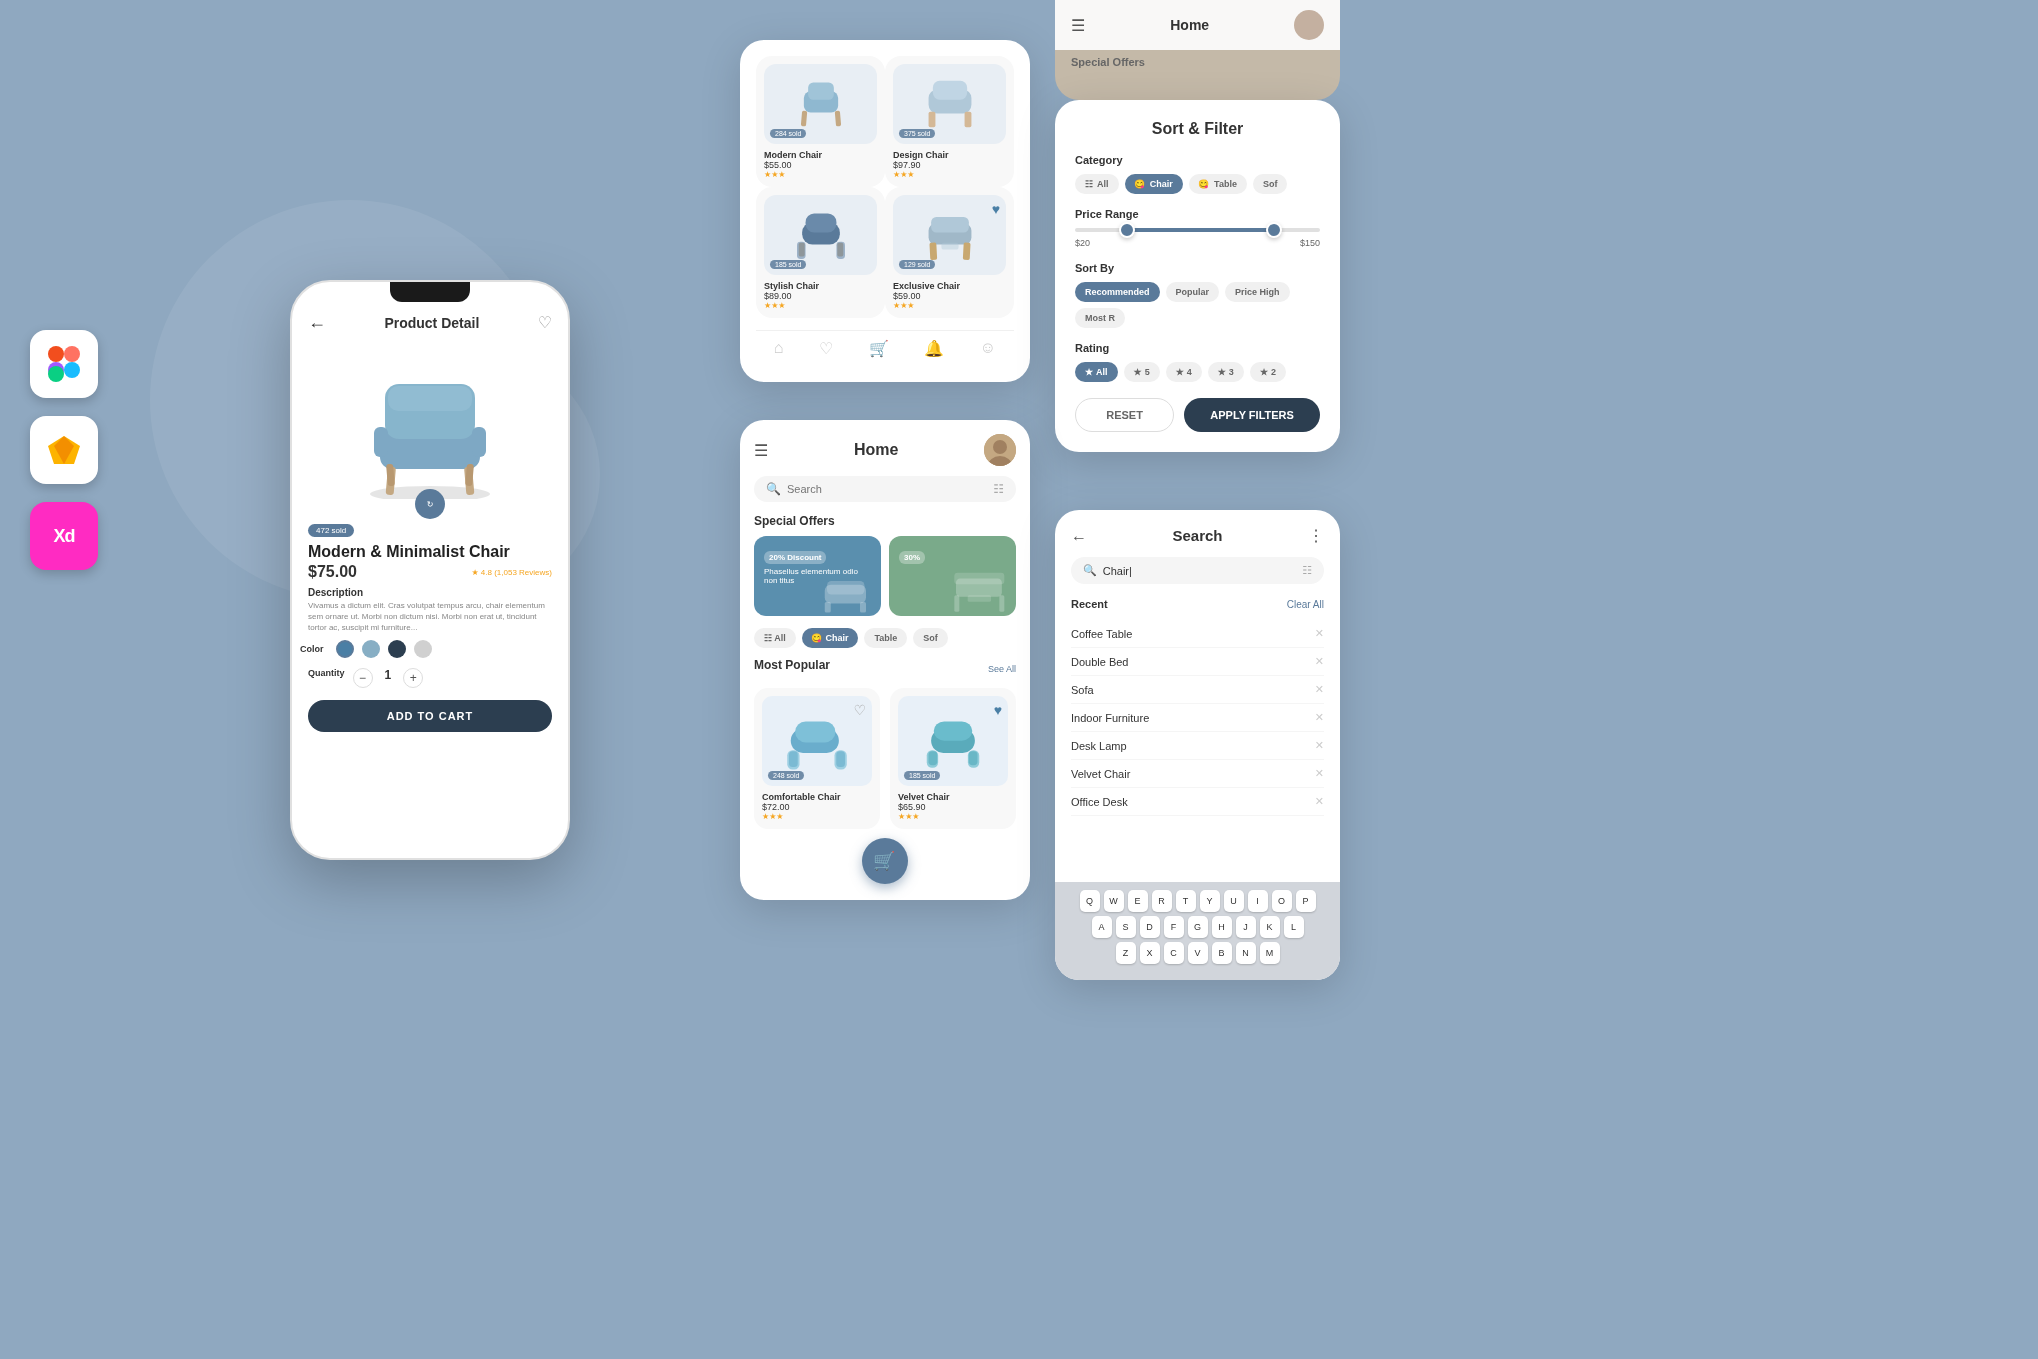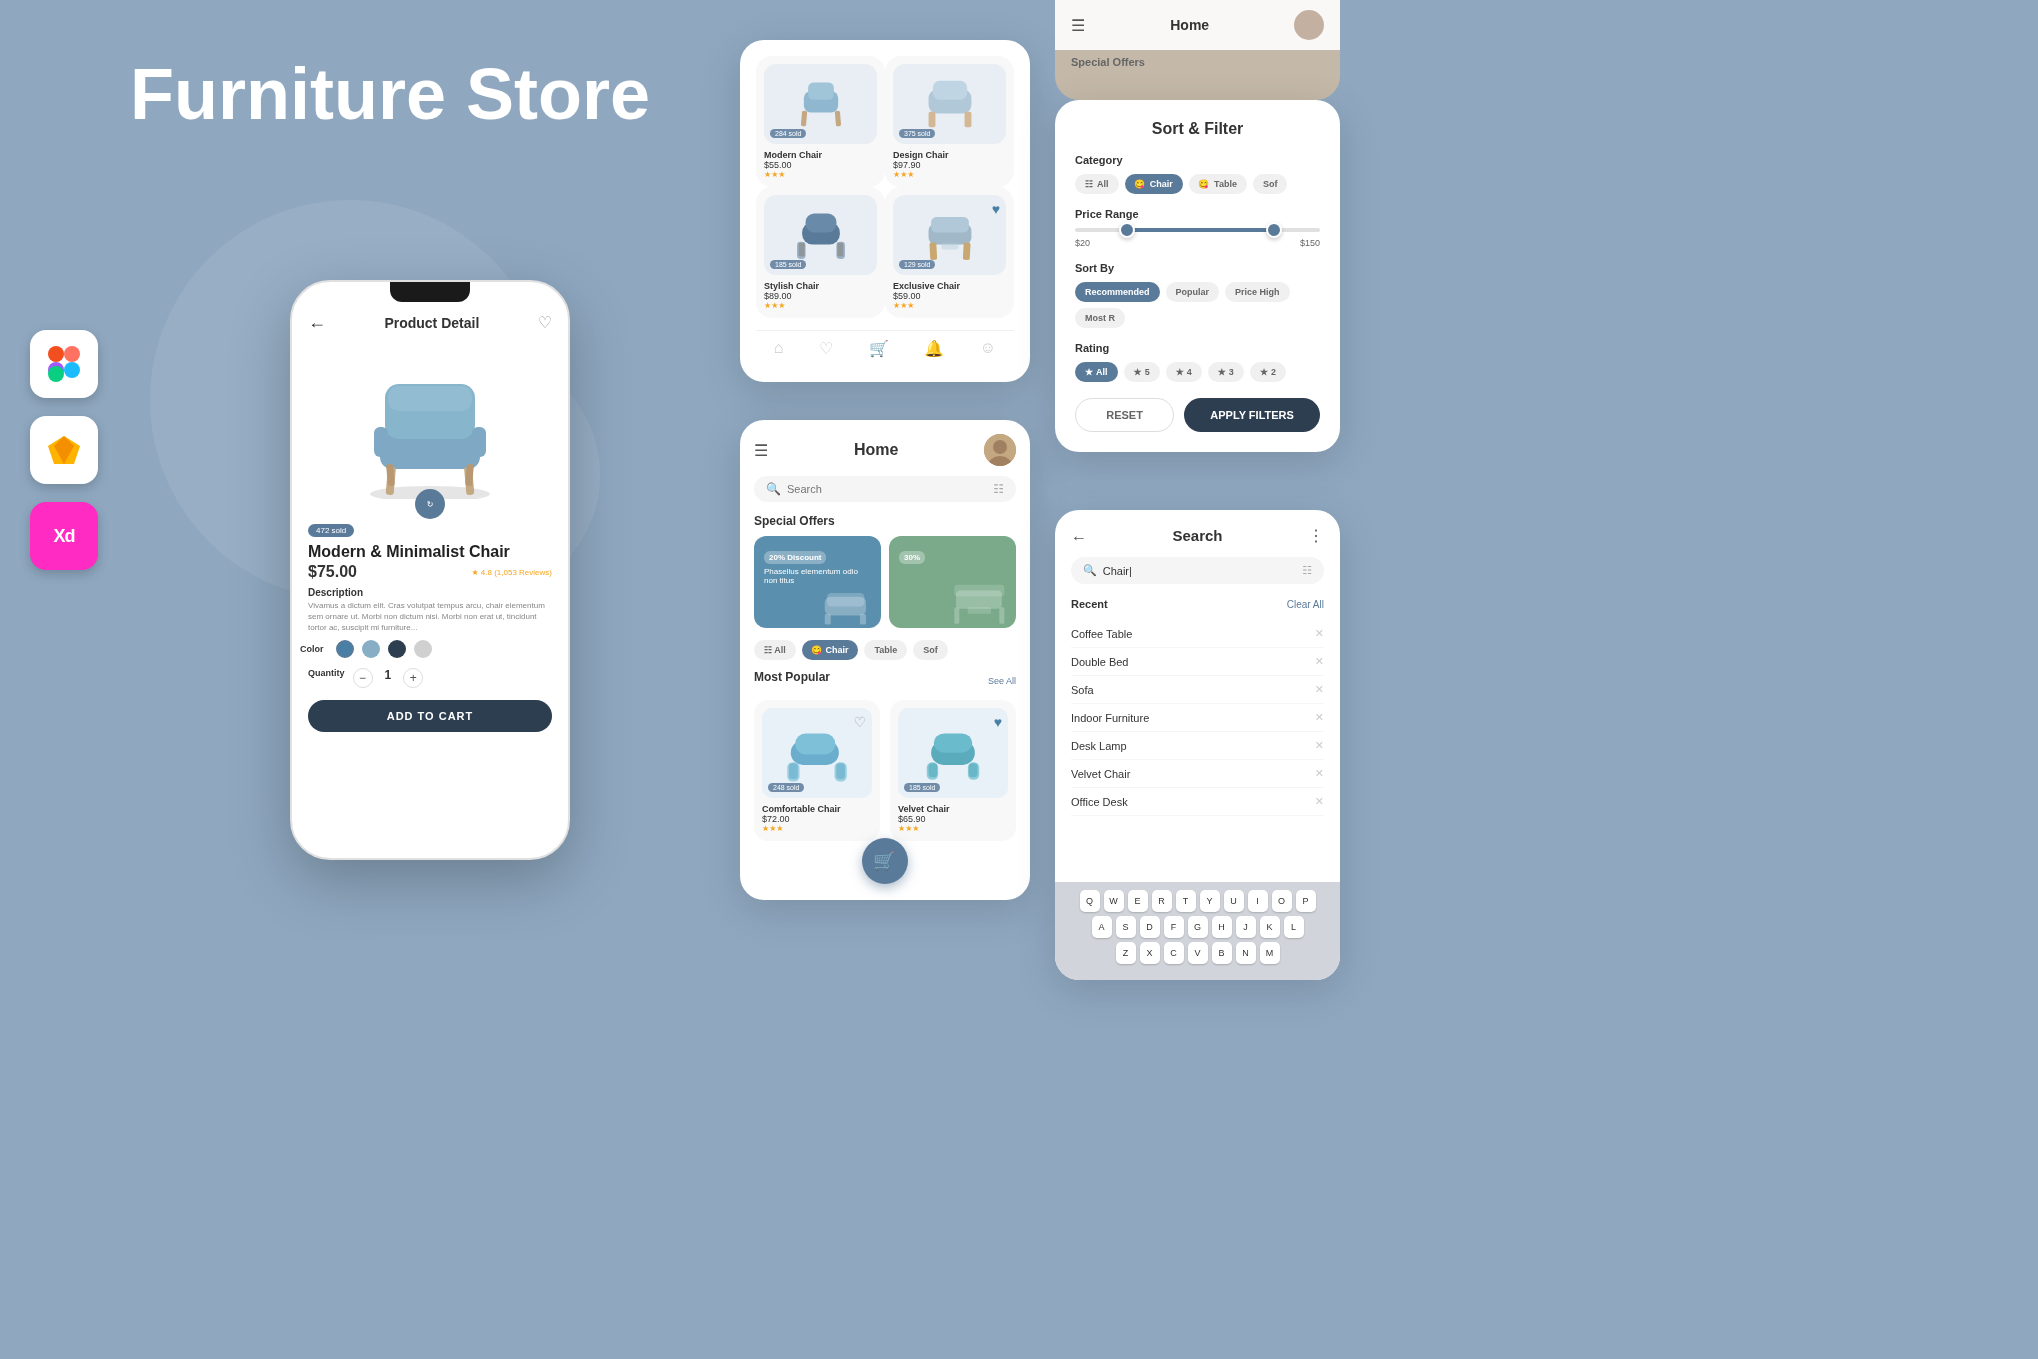--- a/index.html
+++ b/index.html
@@ -324,21 +324,21 @@
 
     .special-offers-row {
       display: flex;
       gap: 8px;
       margin-bottom: 12px;
     }
     .offer-card {
       flex: 1;
       border-radius: 12px;
       padding: 10px;
-      height: 92px;
+      height: 80px;
       position: relative;
       overflow: hidden;
     }
     .offer-card.blue { background: #5a8fae; }
     .offer-card.green { background: #7aaa8a; }
     .offer-badge {
       font-size: 8px;
       font-weight: 700;
       color: #fff;
       background: rgba(255,255,255,0.3);
@@ -656,21 +656,20 @@
     .nav-icon { font-size: 16px; color: #ccc; }
     .nav-icon.active { color: #5a7a9a; }
   </style>
 </head>
 <body>
 
 <div class="deco-circle" style="width:400px;height:400px;left:150px;top:200px;"></div>
 <div class="deco-circle" style="width:250px;height:250px;left:350px;top:350px;"></div>
 
 <div class="hero-text">
-  <div class="hero-title">Furniture Store</div>
 </div>
 
 <div class="app-icons">
   <div class="app-icon figma" title="Figma">
     <svg width="32" height="36" viewBox="0 0 32 36">
       <rect x="0" y="0" width="16" height="16" rx="8" fill="#F24E1E"></rect>
       <rect x="16" y="0" width="16" height="16" rx="8" fill="#FF7262"></rect>
       <rect x="0" y="16" width="16" height="16" rx="8" fill="#A259FF"></rect>
       <rect x="0" y="20" width="16" height="16" rx="8" fill="#0ACF83"></rect>
       <circle cx="24" cy="24" r="8" fill="#1ABCFE"></circle>

